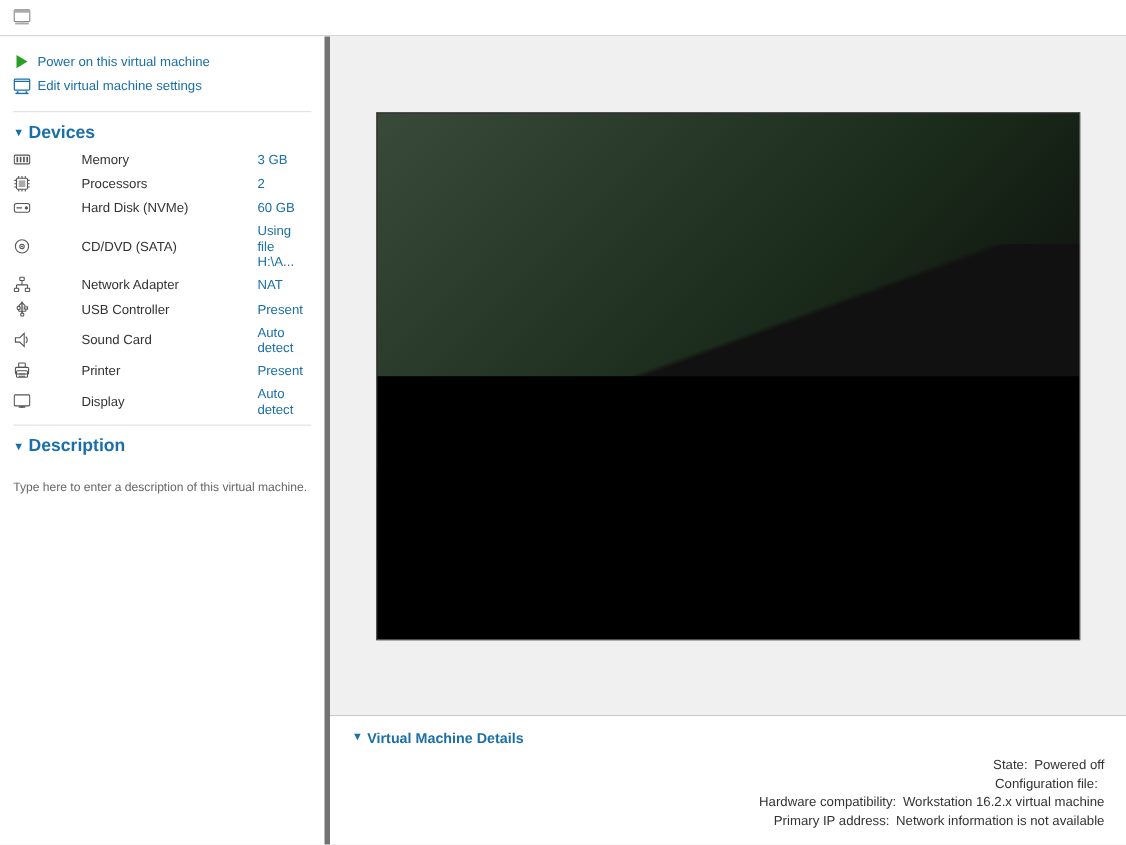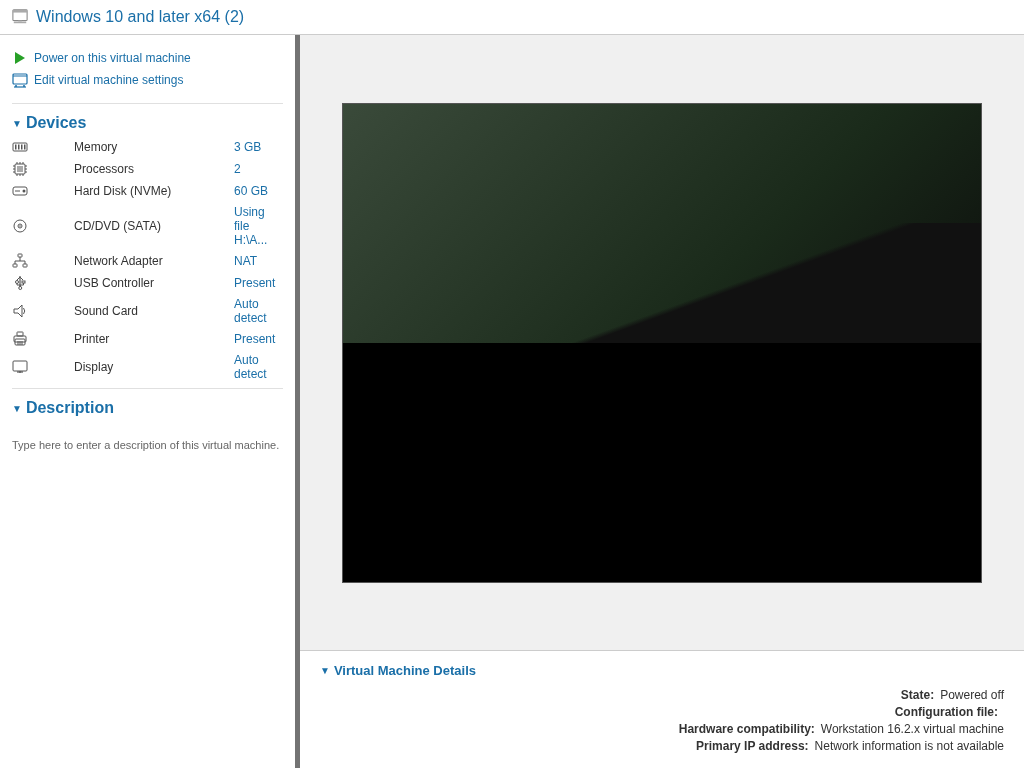--- a/index.html
+++ b/index.html
@@ -48,21 +48,21 @@
     .vm-screen-gradient1 { position: absolute; top: 0; left: 0; right: 0; height: 60%; background: linear-gradient(135deg, #3a4a3a 0%, #2a3a2a 30%, #1a2a1a 60%, #0a0a0a 100%); }
     .vm-screen-gradient2 { position: absolute; bottom: 0; left: 0; right: 0; height: 50%; background: #000; }
     .vm-screen-curve { position: absolute; top: 25%; left: -10%; width: 120%; height: 60%; background: linear-gradient(160deg, transparent 40%, #111 41%); }
 
     
     .vm-details { border-top: 1px solid #ccc; padding: 12px 20px; background: #fff; }
     .vm-details-header { display: flex; align-items: center; margin-bottom: 10px; color: #1a6fa8; font-size: 13px; font-weight: 600; }
     .vm-details-arrow { margin-right: 4px; font-size: 10px; color: #1a6fa8; }
     .vm-details-table { width: 100%; }
     .vm-detail-row { display: flex; justify-content: flex-end; margin-bottom: 3px; }
-    .vm-detail-label { font-weight: 700; color: #333; font-size: 12px; text-align: right; margin-right: 6px; white-space: nowrap; }
+    .vm-detail-label { font-weight: 400; color: #333; font-size: 12px; text-align: right; margin-right: 6px; white-space: nowrap; }
     .vm-detail-value { color: #333; font-size: 12px; }
     .vm-detail-value.blue { color: #1a6fa8; }
 
     
     .svg-icon { width: 16px; height: 16px; }
 
     
     .divider { height: 1px; background: #e0e0e0; margin: 4px 12px; }
   </style>
 </head>
@@ -70,21 +70,20 @@
 
 <div class="main-container">
 
   <div class="title-bar">
     <svg class="title-icon svg-icon" viewBox="0 0 18 18" fill="none">
       <rect x="1" y="1" width="16" height="12" rx="1" stroke="#888" stroke-width="1.2" fill="none"></rect>
       <rect x="1" y="1" width="16" height="3" fill="#aaa"></rect>
       <rect x="2" y="14" width="14" height="2" fill="#aaa"></rect>
       <rect x="7" y="13" width="4" height="1" fill="#aaa"></rect>
     </svg>
-    <span class="title-text">Windows 10 and later x64 (2)</span>
   </div>
 
   <div class="content-area">
 
     <div class="left-panel">
 
       <div class="actions">
         <div class="action-item">
           <svg class="action-icon" viewBox="0 0 16 16">
             <polygon points="3,2 13,8 3,14" fill="#27a027"></polygon>

